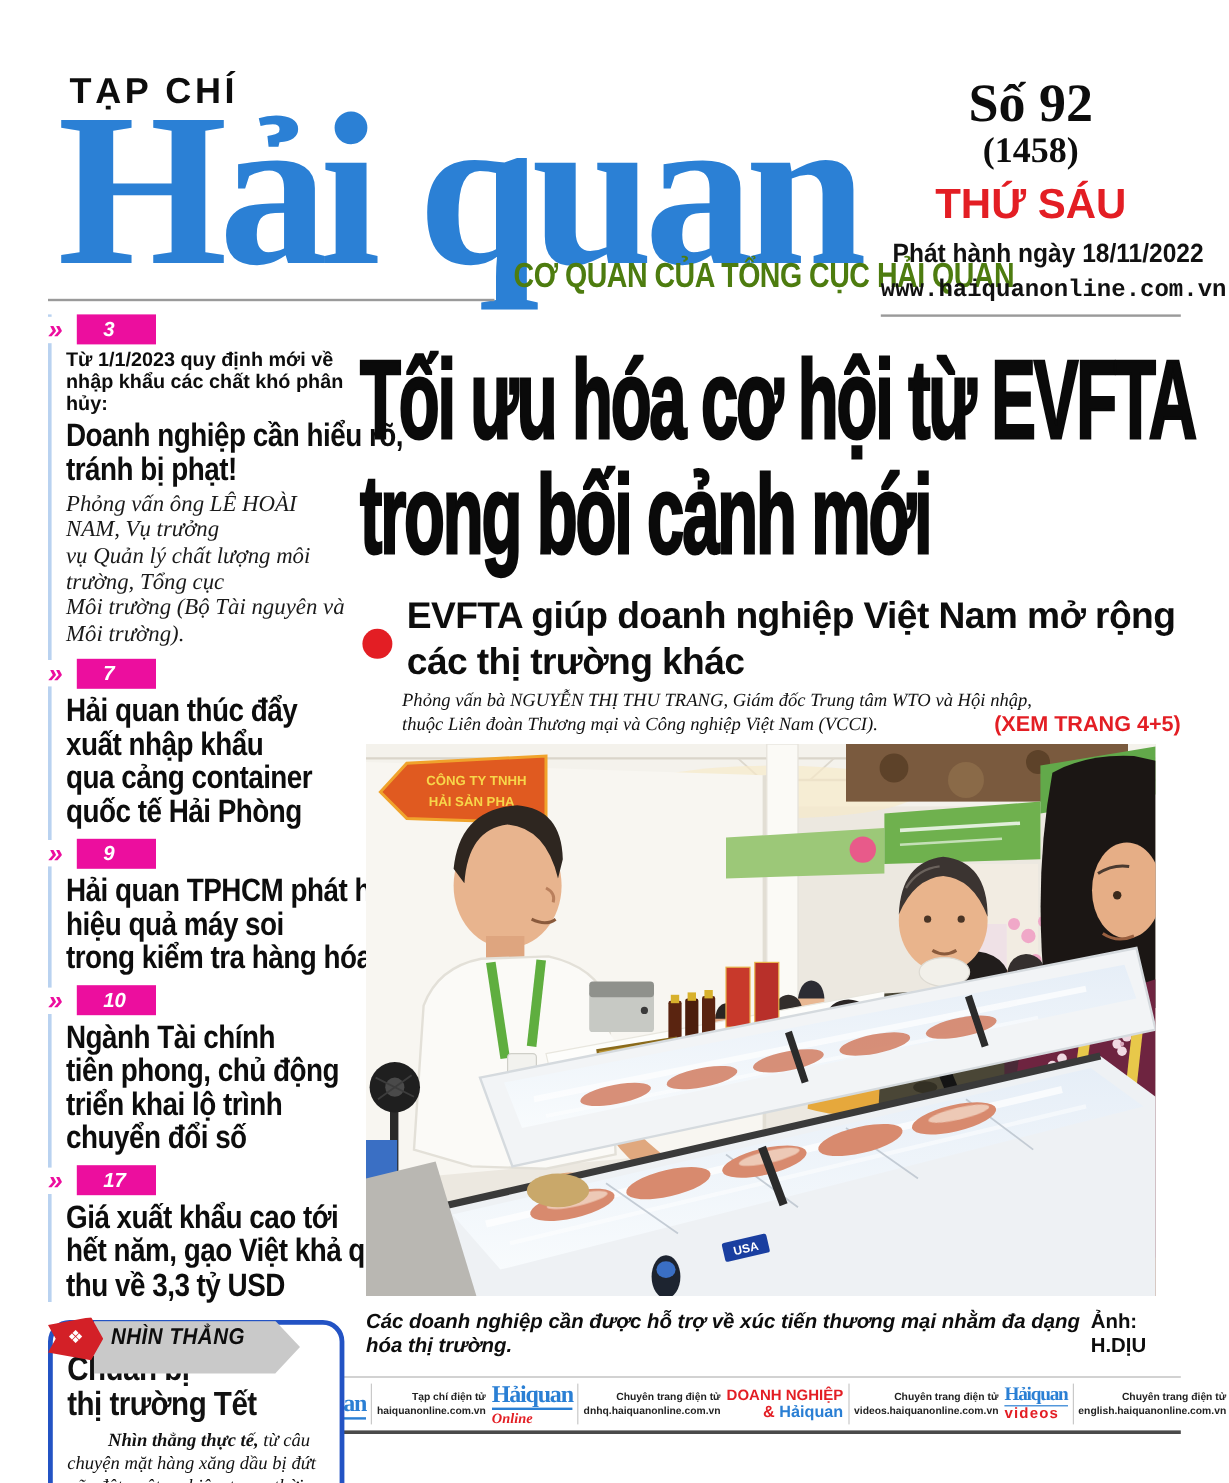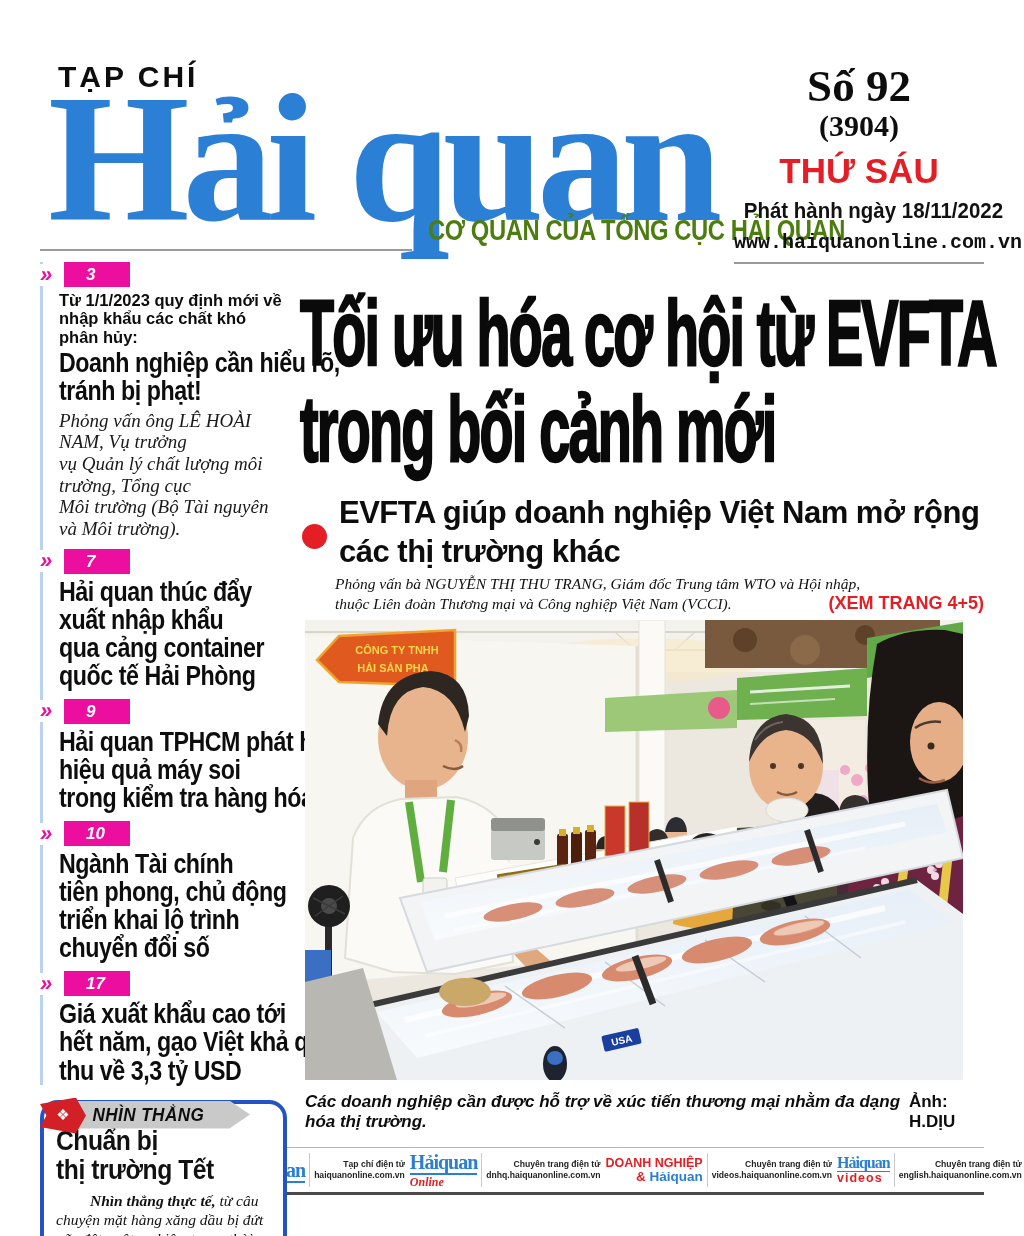--- a/index.html
+++ b/index.html
@@ -25,32 +25,32 @@
            padding-bottom:8px;border-bottom:2px solid #9a9a9a;}
 
   
   #sidebar{position:absolute;left:40px;top:262px;width:250px;}
   #teasers{border-left:3px solid #b9d2f0;}
   .tease{margin-bottom:9px;}
   .badge-row{display:flex;align-items:center;height:25px;margin-left:-3px;margin-bottom:4px;}
   .badge-chev{color:#ec0e9e;font-weight:bold;font-style:italic;font-size:22px;line-height:1;width:24px;background:#fff;}
   .badge-box{background:#ec0e9e;color:#fff;font-weight:bold;font-style:italic;font-size:17px;
              width:66px;height:25px;line-height:25px;text-align:left;padding-left:22px;box-sizing:border-box;}
-  .tease-body{padding-left:16px;}
+  .tease-body{padding-left:2px;margin-left:10px;}
   .tease-kicker{font-size:16.5px;font-weight:bold;line-height:1.12;color:#0d0d0d;}
   .tease-title{font-size:27px;font-weight:bold;line-height:1.04;letter-spacing:-.5px;color:#0d0d0d;
                transform:scaleX(.86);transform-origin:left top;width:240%;margin-top:3px;}
   .tease-by{font-family:"Liberation Serif",serif;font-style:italic;font-size:19px;line-height:1.14;margin-top:4px;color:#1a1a1a;}
 
   
   #spot{position:relative;margin-top:8px;width:247px;}
   .spot-banner{position:absolute;left:0;top:0;width:210px;height:30px;z-index:2;}
   .spot-banner .ribbon{position:absolute;left:0;top:-2px;width:46px;height:36px;background:#d32027;
         clip-path:polygon(0 18%,78% 0,100% 50%,78% 100%,0 82%,14% 50%);color:#fff;text-align:center;line-height:34px;font-size:15px;}
-  .spot-banner .bar{position:absolute;left:38px;top:1px;width:172px;height:28px;background:#c9c9c9;
+  .spot-banner .bar{position:absolute;left:38px;top:1px;width:172px;height:44px;background:#c9c9c9;
         clip-path:polygon(0 0,88% 0,100% 50%,88% 100%,0 100%);}
   .spot-banner .bar span{display:inline-block;font-weight:bold;font-style:italic;font-size:19px;letter-spacing:.5px;
         line-height:28px;padding-left:16px;color:#0d0d0d;transform:scaleX(.9);transform-origin:left center;white-space:nowrap;}
   .spot-box{position:relative;margin-top:15px;border:4px solid #2353c4;border-radius:18px;background:#fff;
         padding:22px 10px 10px 12px;min-height:130px;z-index:1;}
   .spot-title{font-size:28px;font-weight:bold;line-height:1.04;letter-spacing:-.5px;
         transform:scaleX(.88);transform-origin:left top;width:200%;}
   .spot-text{font-family:"Liberation Serif",serif;font-style:italic;font-size:15.5px;line-height:1.22;margin-top:8px;color:#111;}
   .spot-text b{font-weight:bold;}
   .spot-text .indent{display:inline-block;width:34px;}
@@ -92,21 +92,21 @@
 
 <div id="page">
 
   <div id="masthead">
     <div class="kicker-top">TẠP CHÍ</div>
     <div class="logo-big">Hải quan</div>
     <div class="rule-left"></div>
     <div class="tagline"><span class="sq">CƠ QUAN CỦA TỔNG CỤC HẢI QUAN</span></div>
     <div class="mast-right">
       <div class="issue-no">Số 92</div>
-      <div class="issue-sub">(3904)</div>
+      <div class="issue-sub">(1458)</div>
       <div class="weekday">THỨ SÁU</div>
       <div class="pubdate"><span class="sq">Phát hành ngày 18/11/2022</span></div>
       <div class="website">www.haiquanonline.com.vn</div>
     </div>
   </div>
 
   <div id="sidebar">
     <div id="teasers">
 
       <div class="tease">

